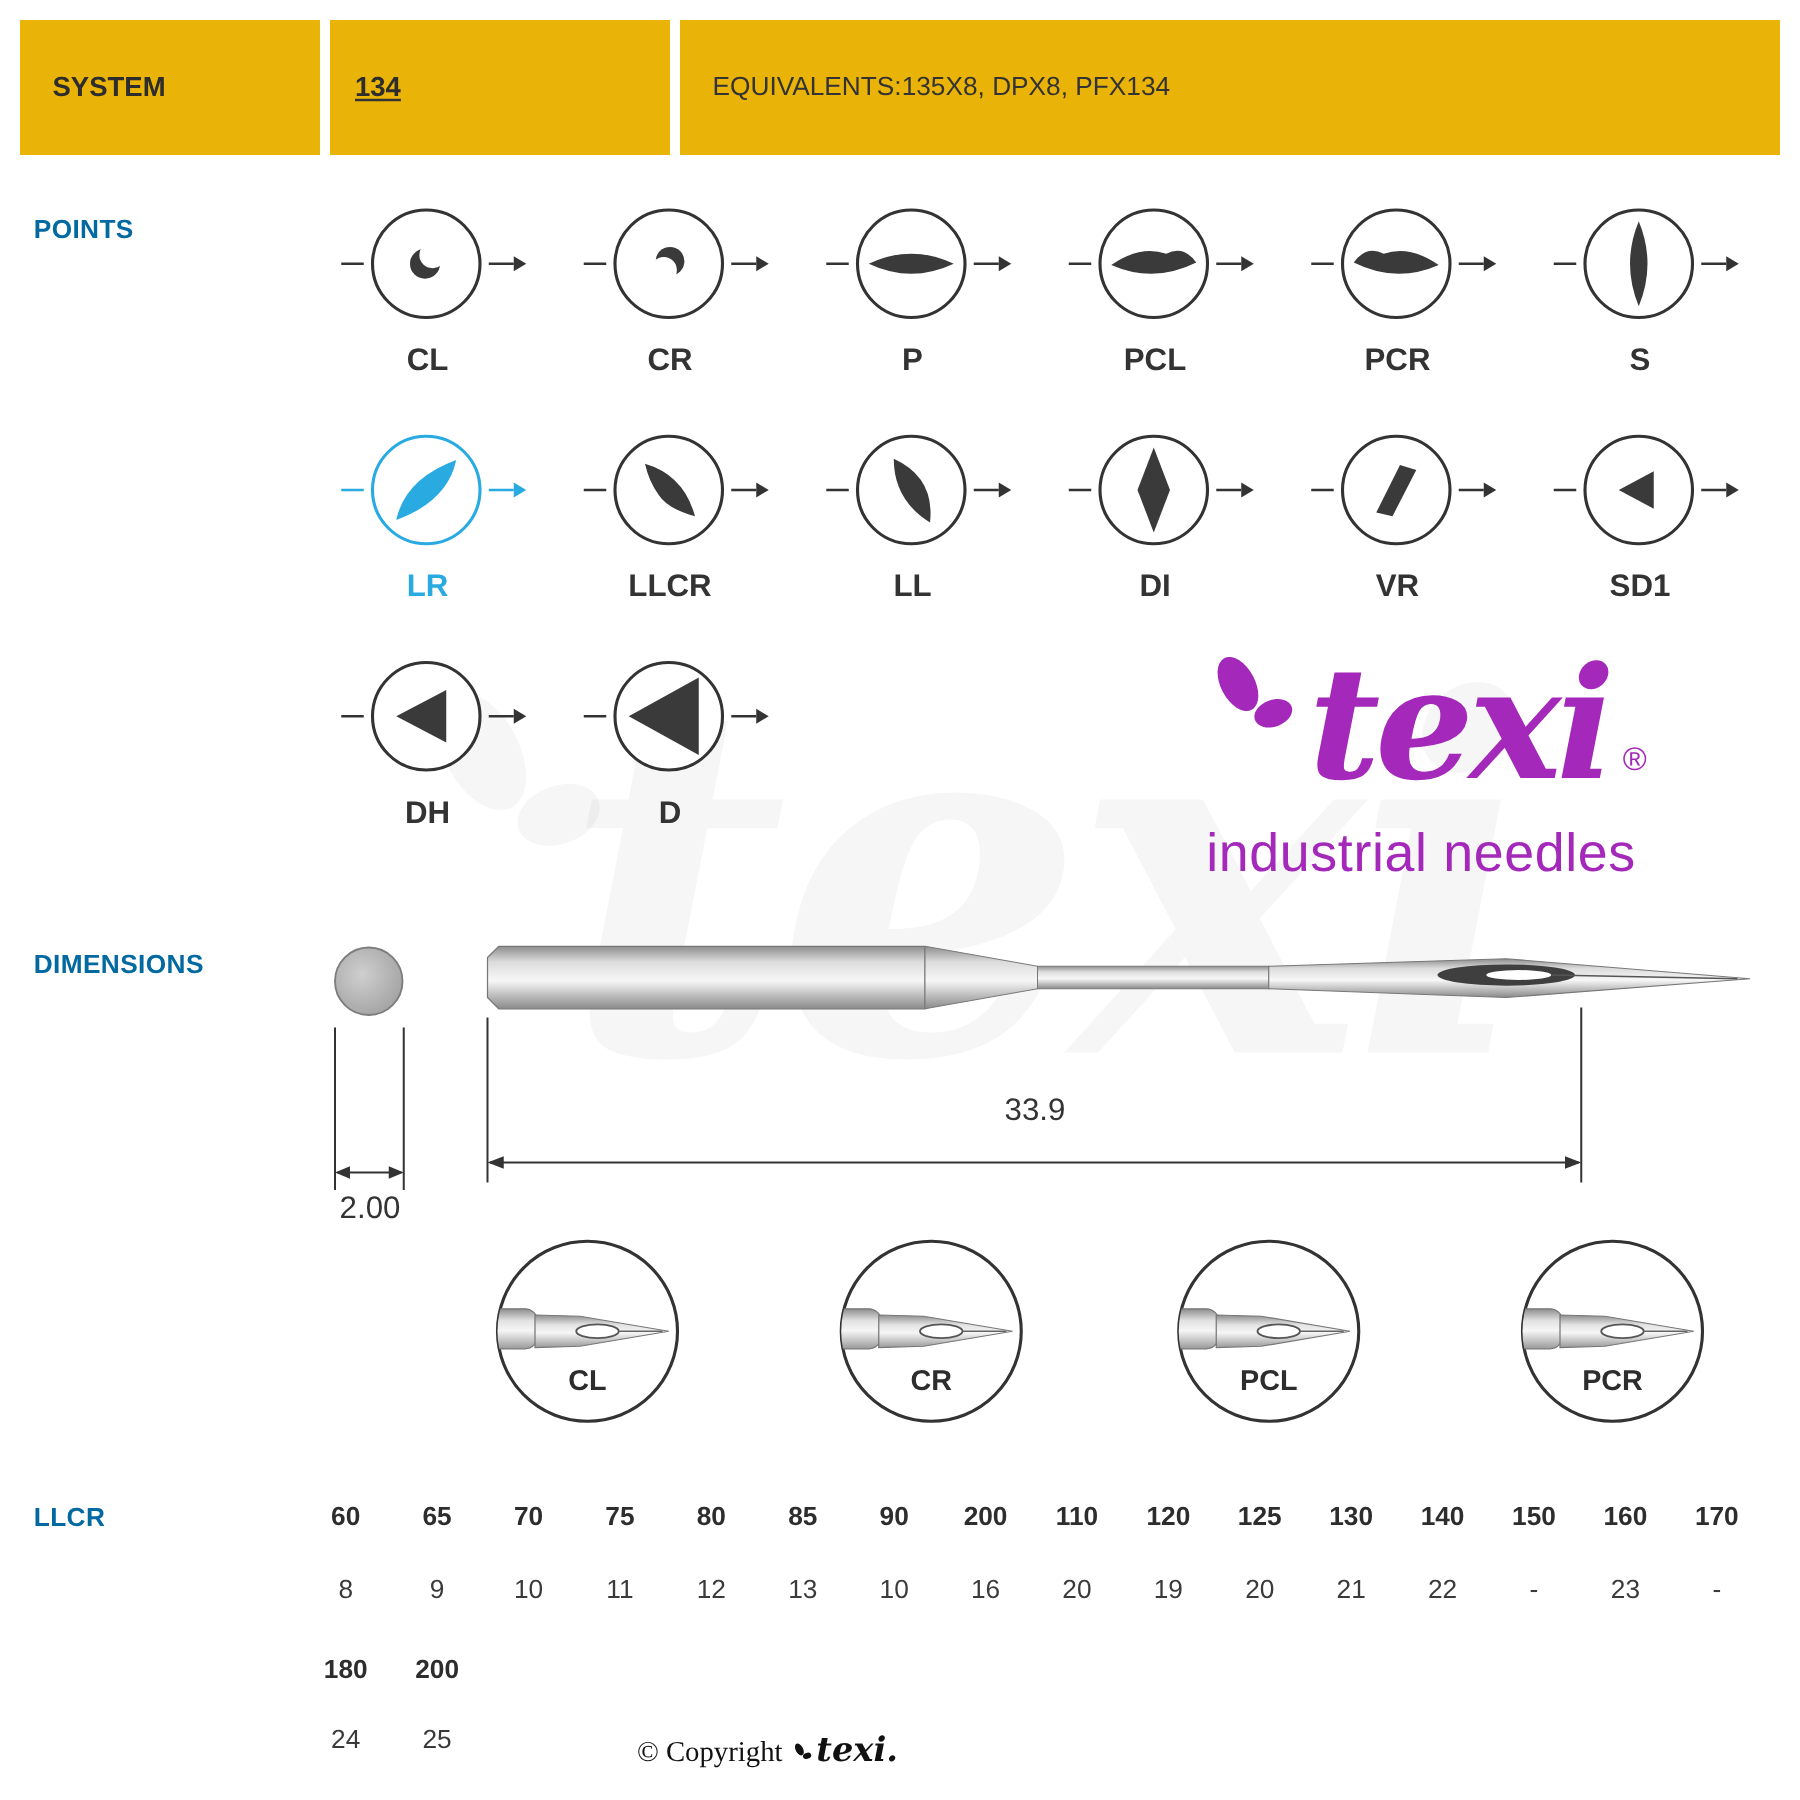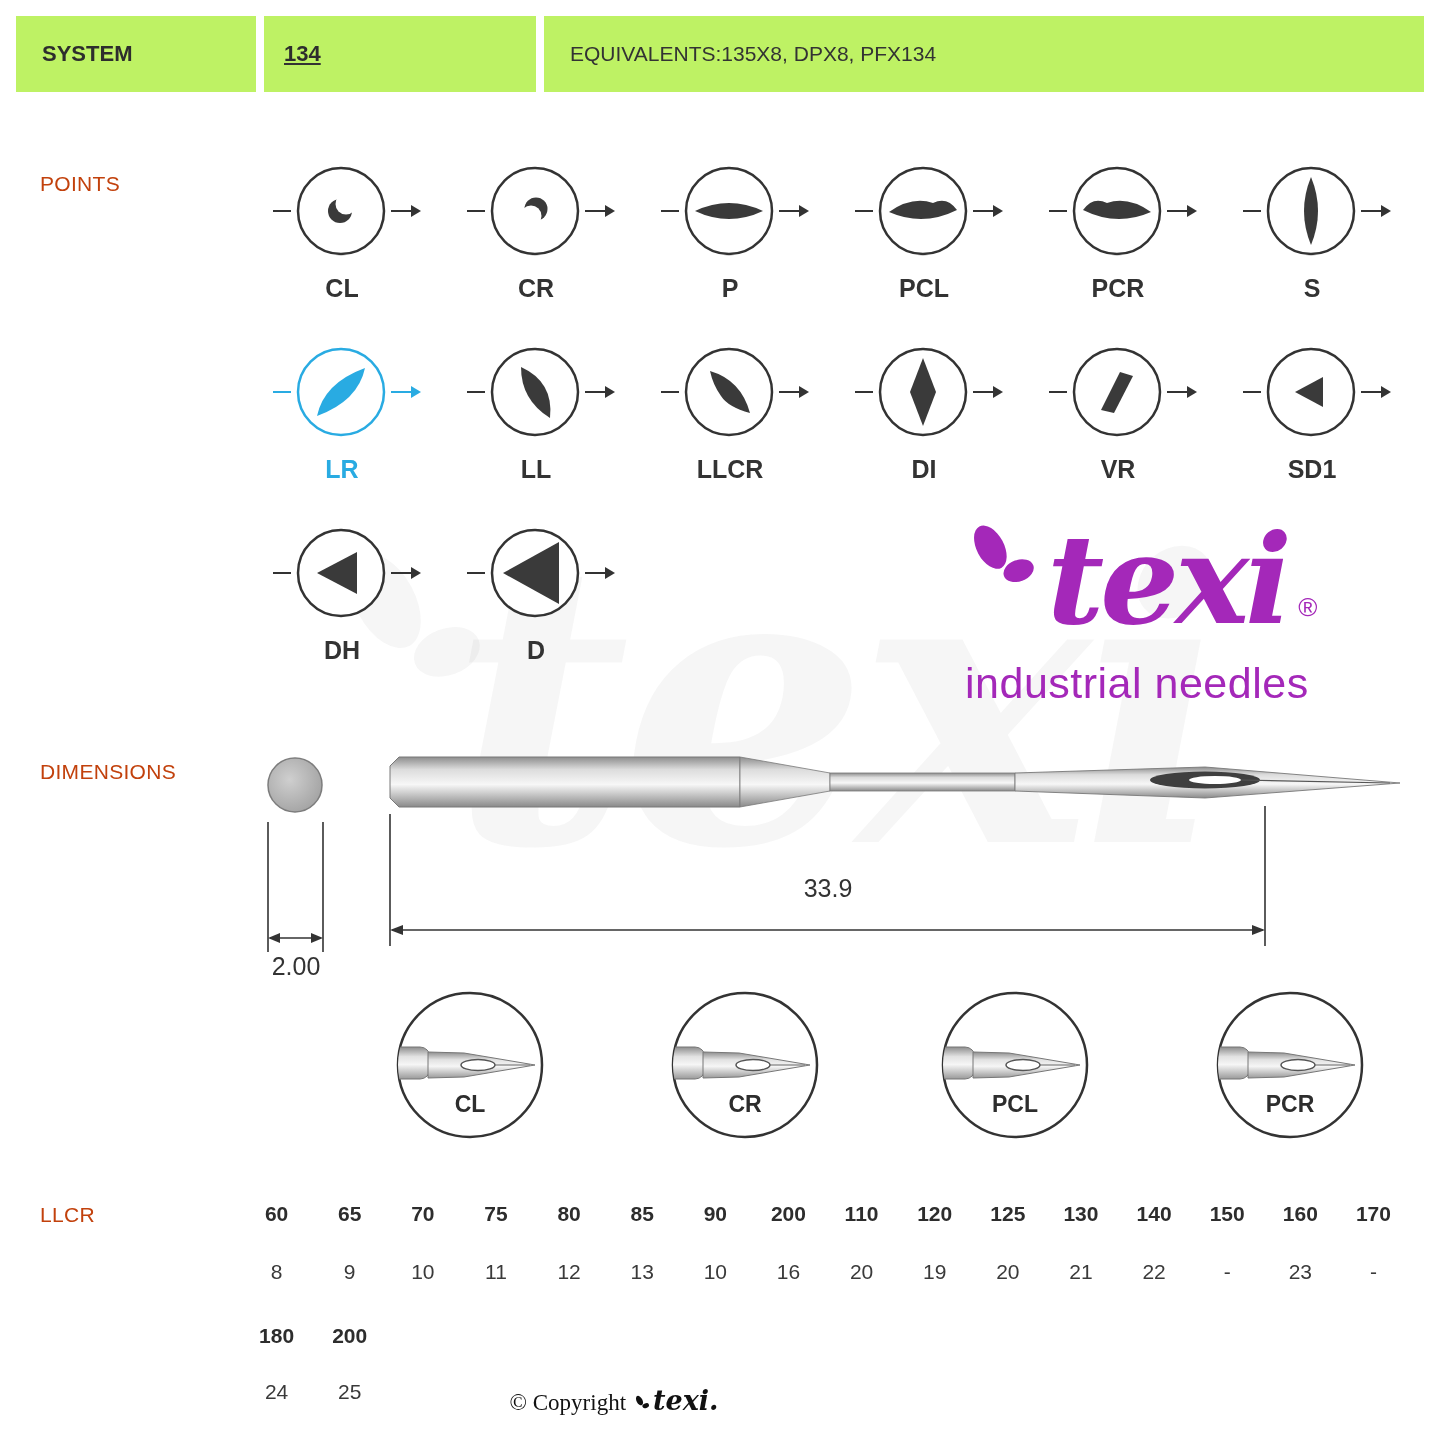--- a/index.html
+++ b/index.html
@@ -7,29 +7,29 @@
     font-family:"Liberation Sans","DejaVu Sans",sans-serif; color:#333; }
   .page { position:relative; width:1440px; height:1440px; overflow:hidden; background:#fff; }
 
   
   .watermark { position:absolute; left:450px; top:510px; font-family:"DejaVu Serif",serif;
     font-style:italic; font-weight:bold; font-size:390px; line-height:1;
     color:rgba(40,40,40,0.045); letter-spacing:-10px; }
   .wm-leaf { position:absolute; left:330px; top:545px; }
 
   
-  .hdr { position:absolute; top:16px; height:76px; background:#bef264; display:flex; align-items:center; }
+  .hdr { position:absolute; top:16px; height:108px; background:#eab308; display:flex; align-items:center; }
   .hdr1 { left:16px;  width:240px; padding-left:26px; }
   .hdr2 { left:264px; width:272px; padding-left:20px;text-decoration:underline; }
   .hdr3 { left:544px; width:880px; padding-left:26px; }
   .hdr-bold { font-weight:bold; font-size:22px; color:#2d2d2d; }
   .hdr-reg  { font-size:21px; color:#333; }
 
-  .sec-label { position:absolute; left:40px; font-weight:normal; font-size:21px;
-    color:#c2410c; letter-spacing:0.3px; }
+  .sec-label { position:absolute; left:27px; font-weight:bold; font-size:21px;
+    color:#0369a1; letter-spacing:0.3px; }
 
   
   #points-grid { position:absolute; left:250px; top:166px; width:1166px;
     display:grid; grid-template-columns:repeat(6,194px); row-gap:44px; }
   .point { display:flex; flex-direction:column; align-items:center; }
   .pgfx { display:flex; align-items:center; height:90px; }
   .pdash { width:18px; height:0; border-top:2.5px solid #333; margin-right:5px; }
   .parrow { display:flex; align-items:center; margin-left:5px; }
   .pline { width:20px; height:2.5px; background:#333; }
   .phead { width:0; height:0; border-left:10px solid #333;
@@ -190,42 +190,42 @@
         <span class="phead" style="border-left-color:#29abe2"></span>
       </span>
     </div>
     <div class="plabel" style="color:#29abe2">LR</div>
   </div>
       <div class="point">
     <div class="pgfx">
       <span class="pdash" style="border-color:#333333"></span>
       <svg width="90" height="90" viewBox="0 0 90 90">
         <circle cx="45" cy="45" r="43" fill="#fff" stroke="#333333" stroke-width="2.5"></circle>
+        <path d="M26 24 Q57 33 66 66 Q44 60 37 49 Q29 38 26 24 Z" fill="#3a3a3a"></path>
+      </svg>
+      <span class="parrow">
+        <span class="pline" style="background:#333333"></span>
+        <span class="phead" style="border-left-color:#333333"></span>
+      </span>
+    </div>
+    <div class="plabel" style="color:#333333">LLCR</div>
+  </div>
+      <div class="point">
+    <div class="pgfx">
+      <span class="pdash" style="border-color:#333333"></span>
+      <svg width="90" height="90" viewBox="0 0 90 90">
+        <circle cx="45" cy="45" r="43" fill="#fff" stroke="#333333" stroke-width="2.5"></circle>
         <path d="M31 20 Q64 35 60 71 Q31 53 31 20 Z" fill="#3a3a3a"></path>
       </svg>
       <span class="parrow">
         <span class="pline" style="background:#333333"></span>
         <span class="phead" style="border-left-color:#333333"></span>
       </span>
     </div>
     <div class="plabel" style="color:#333333">LL</div>
-  </div>
-      <div class="point">
-    <div class="pgfx">
-      <span class="pdash" style="border-color:#333333"></span>
-      <svg width="90" height="90" viewBox="0 0 90 90">
-        <circle cx="45" cy="45" r="43" fill="#fff" stroke="#333333" stroke-width="2.5"></circle>
-        <path d="M26 24 Q57 33 66 66 Q44 60 37 49 Q29 38 26 24 Z" fill="#3a3a3a"></path>
-      </svg>
-      <span class="parrow">
-        <span class="pline" style="background:#333333"></span>
-        <span class="phead" style="border-left-color:#333333"></span>
-      </span>
-    </div>
-    <div class="plabel" style="color:#333333">LLCR</div>
   </div>
       <div class="point">
     <div class="pgfx">
       <span class="pdash" style="border-color:#333333"></span>
       <svg width="90" height="90" viewBox="0 0 90 90">
         <circle cx="45" cy="45" r="43" fill="#fff" stroke="#333333" stroke-width="2.5"></circle>
         <polygon points="45,11 58,45 45,79 32,45" fill="#3a3a3a"></polygon>
       </svg>
       <span class="parrow">
         <span class="pline" style="background:#333333"></span>

